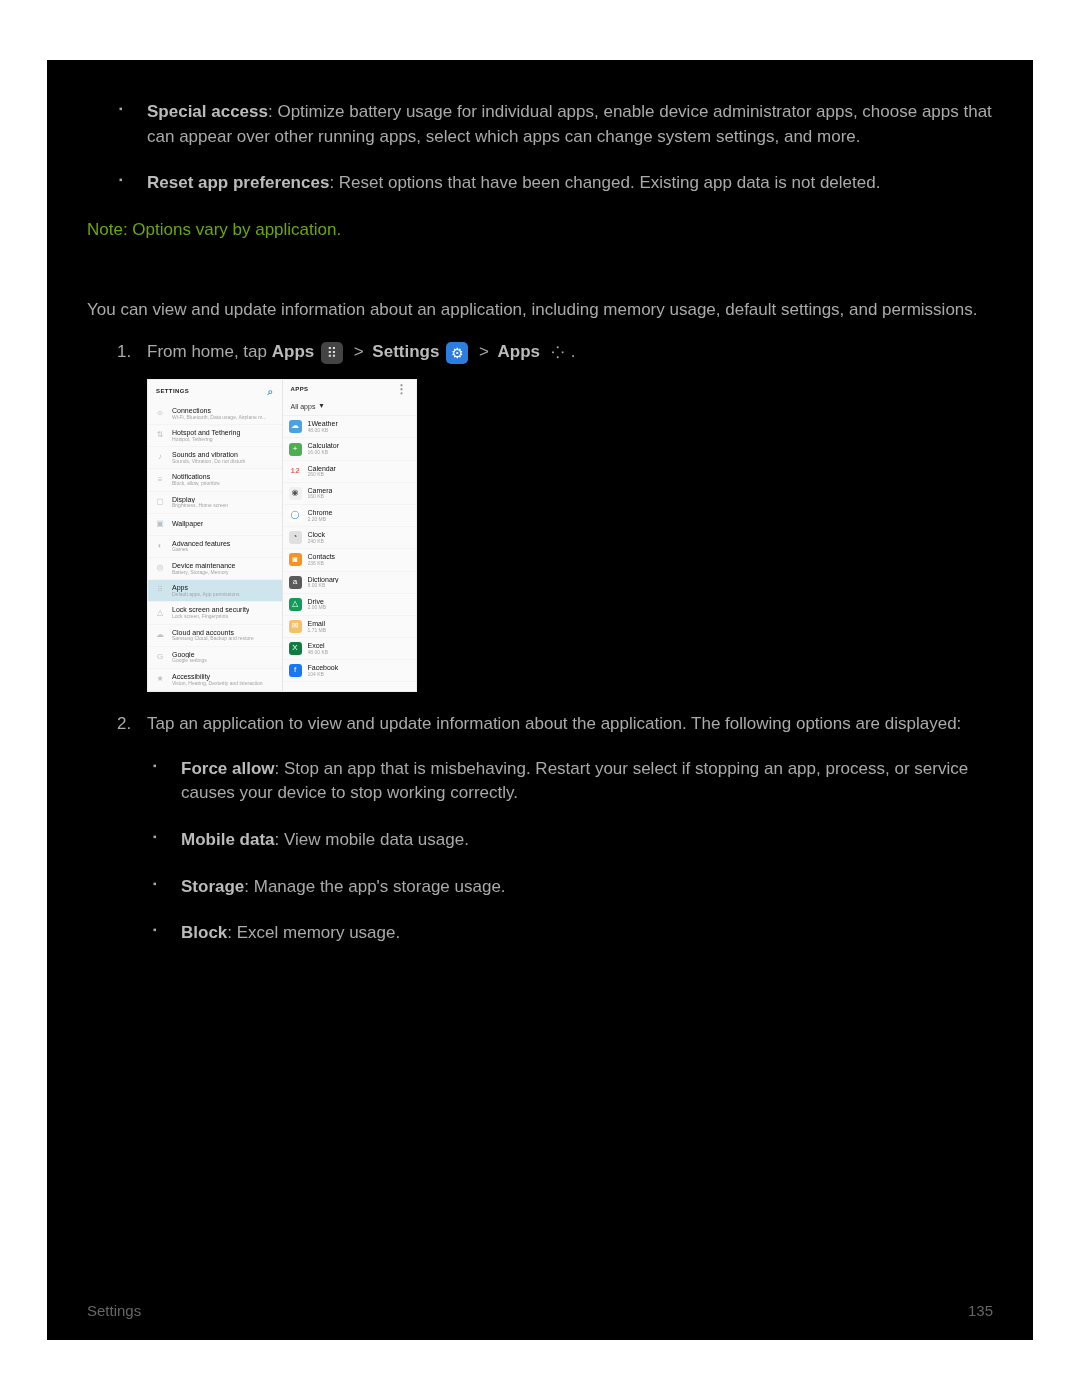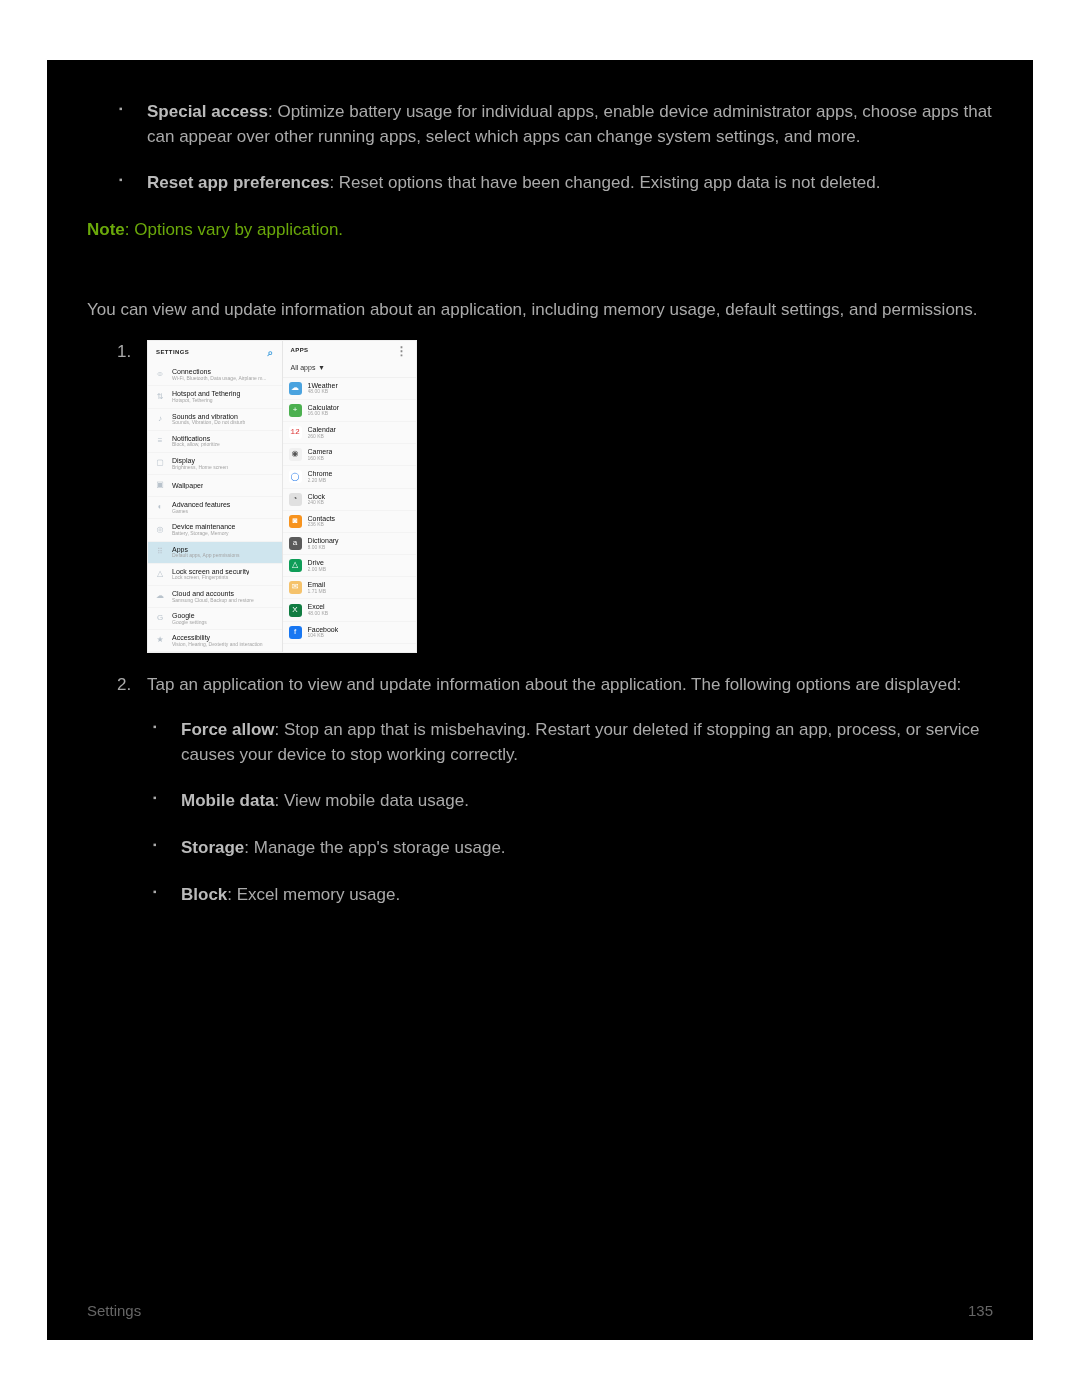--- a/index.html
+++ b/index.html
@@ -47,21 +47,21 @@
     margin-bottom: 20px;
   }
   ol.numlist > li .num {
     position: absolute;
     left: -30px;
     top: 0;
     color: #aaa;
   }
   .bold { font-weight: bold; color: #bbb; }
   .note-line { color: #6aa80a; margin: 10px 0 24px 0; }
-  .note-line .note-label { font-weight: bold; margin-top: 9px; }
+  .note-line .note-label { font-weight: normal; margin-top: 9px; }
   .intro { margin-bottom: 18px; }
   .icon-inline {
     display: inline-flex;
     align-items: center;
     justify-content: center;
     width: 22px;
     height: 22px;
     border-radius: 5px;
     vertical-align: middle;
     margin: 0 2px;
@@ -148,20 +148,30 @@
 
   <p class="note-line">
     <span class="note-label">Note</span><span>: Options vary by application.</span>
   </p>
 
   <p class="intro" style="margin-top:55px;">You can view and update information about an application, including memory usage, default settings, and permissions.</p>
 
   <ol class="numlist">
     <li>
       <span class="num">1.</span>
+      <span>
+        <span>From home, tap </span><span class="bold">Apps</span>
+        <span class="icon-inline icon-apps-grid">⠿</span>
+        <span class="gt">&gt;</span>
+        <span class="bold">Settings</span>
+        <span class="icon-inline icon-settings-gear">⚙</span>
+        <span class="gt">&gt;</span>
+        <span class="bold">Apps</span>
+        <span class="icon-inline icon-apps-circles">⁘</span><span>.</span>
+      </span>
 
       
       <div class="shot">
         <div class="shot-col left">
           <div class="shot-header">
             <span>SETTINGS</span>
             <span class="search">⌕</span>
           </div>
           <div id="left-rows">
               <div class="shot-row left-row">
@@ -353,21 +363,21 @@
             </div>
         </div>
       </div>
     </li>
 
     <li>
       <span class="num">2.</span>
       <span>Tap an application to view and update information about the application. The following options are displayed:</span>
 
       <ul class="square" style="padding-left:34px; margin-top:20px;">
-        <li><span class="bold">Force allow</span><span>: Stop an app that is misbehaving. Restart your deleted if stopping an app, process, or service causes your device to stop working correctly.</span></li>
+        <li><span class="bold">Force allow</span><span>: Stop an app that is misbehaving. Restart your select if stopping an app, process, or service causes your device to stop working correctly.</span></li>
         <li><span class="bold">Mobile data</span><span>: View mobile data usage.</span></li>
         <li><span class="bold">Storage</span><span>: Manage the app's storage usage.</span></li>
         <li><span class="bold">Block</span><span>: Excel memory usage.</span></li>
       </ul>
     </li>
   </ol>
 
   <div class="footer">
     <span>Settings</span>
     <span>135</span>

